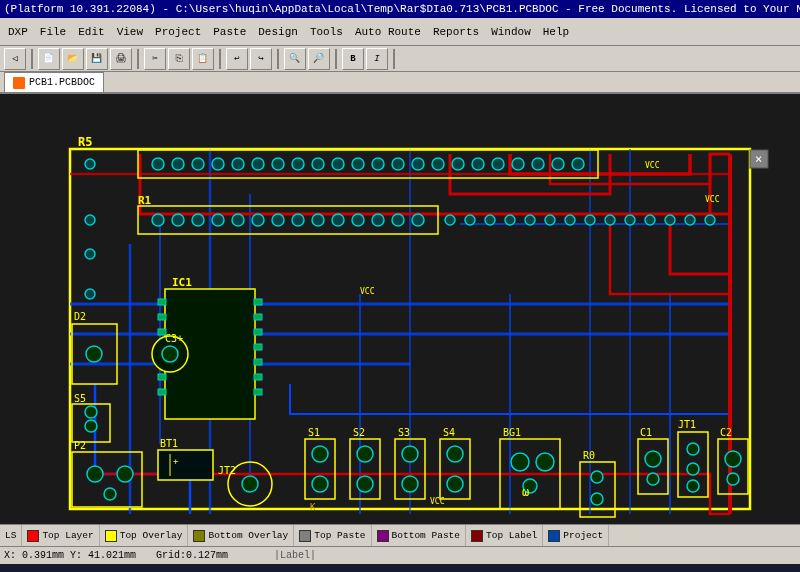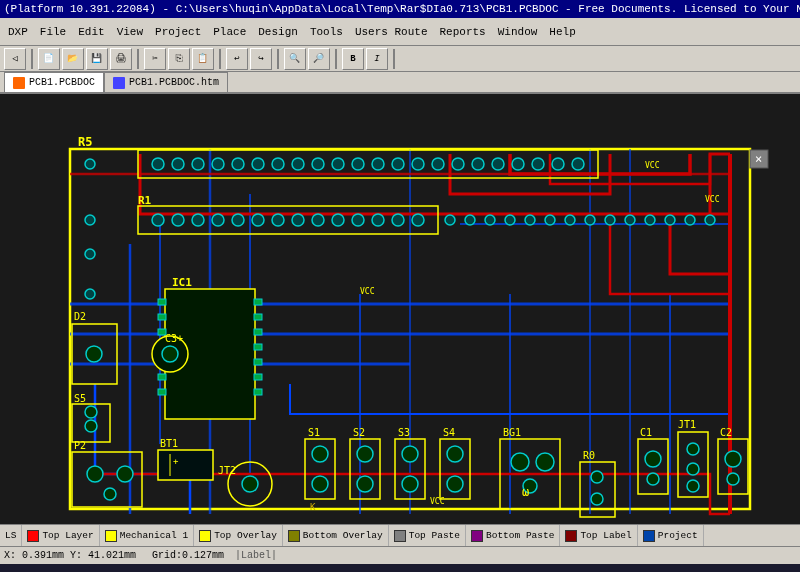--- a/index.html
+++ b/index.html
@@ -161,41 +161,41 @@
     
     #coord-bar {
       background: #d4d0c8;
       height: 18px;
       display: flex;
       align-items: center;
       font-size: 10px;
       color: #000;
       border-top: 1px solid #808080;
       padding: 0 4px;
-      gap: 6px;
+      gap: 20px;
     }
   </style>
 </head>
 <body>
 
 <div id="title-bar">
   <span>(Platform 10.391.22084) - C:\Users\huqin\AppData\Local\Temp\Rar$DIa0.713\PCB1.PCBDOC - Free Documents. Licensed to Your Name - Subs...</span>
 
 </div>
 
 <div id="menu-bar">
   <div class="menu-item">DXP</div>
   <div class="menu-item">File</div>
   <div class="menu-item">Edit</div>
   <div class="menu-item">View</div>
   <div class="menu-item">Project</div>
-  <div class="menu-item">Place</div>
+  <div class="menu-item">Paste</div>
   <div class="menu-item">Design</div>
   <div class="menu-item">Tools</div>
-  <div class="menu-item">Users Route</div>
+  <div class="menu-item">Auto Route</div>
   <div class="menu-item">Reports</div>
   <div class="menu-item">Window</div>
   <div class="menu-item">Help</div>
 </div>
 
 <div class="toolbar">
   <div class="tb-btn">◁</div>
   <div class="tb-separator"></div>
   <div class="tb-btn">📄</div>
   <div class="tb-btn">📂</div>
@@ -218,24 +218,20 @@
   <div class="tb-btn">
       <i>I</i>
     </div>
   <div class="tb-separator"></div>
 </div>
 
 <div id="tab-bar">
   <div class="tab active">
     <span class="tab-icon"></span>
     <span>PCB1.PCBDOC</span>
-  </div>
-  <div class="tab">
-    <span class="tab-icon" style="background:#4444ff;"></span>
-    <span>PCB1.PCBDOC.htm</span>
   </div>
 </div>
 
 <div id="pcb-canvas">
   <svg id="pcb-svg" viewBox="0 0 780 430" xmlns="http://www.w3.org/2000/svg">
 
     <rect width="780" height="430" fill="#1a1a1a"></rect>
 
     <rect x="60" y="55" width="680" height="360" fill="none" stroke="#ffff00" stroke-width="2.5"></rect>
 
@@ -456,24 +452,20 @@
 <div id="layer-bar">
   <div class="layer-item">
     <span>LS</span>
   </div>
   <div class="layer-item">
     <span class="layer-dot" style="background:#ff0000;"></span>
     <span>Top Layer</span>
   </div>
   <div class="layer-item">
     <span class="layer-dot" style="background:#ffff00;"></span>
-    <span>Mechanical 1</span>
-  </div>
-  <div class="layer-item">
-    <span class="layer-dot" style="background:#ffff00;"></span>
     <span>Top Overlay</span>
   </div>
   <div class="layer-item">
     <span class="layer-dot" style="background:#808000;"></span>
     <span>Bottom Overlay</span>
   </div>
   <div class="layer-item">
     <span class="layer-dot" style="background:#808080;"></span>
     <span>Top Paste</span>
   </div>
@@ -492,15 +484,15 @@
   <div style="display:flex;align-items:center;padding:0 4px;font-size:10px;">
     
     
     
     
   </div>
 </div>
 
 <div id="coord-bar">
   <span>X: 0.391mm  Y: 41.021mm</span>
-  <span style="margin-left:10px;">Grid:0.127mm</span>
-  <span style="margin-left:5px;color:#555;">|Label|</span>
+  <span style="">Grid:0.127mm</span>
+  <span style="margin-left:26px;color:#555;">|Label|</span>
 </div>
 
 </body></html>

